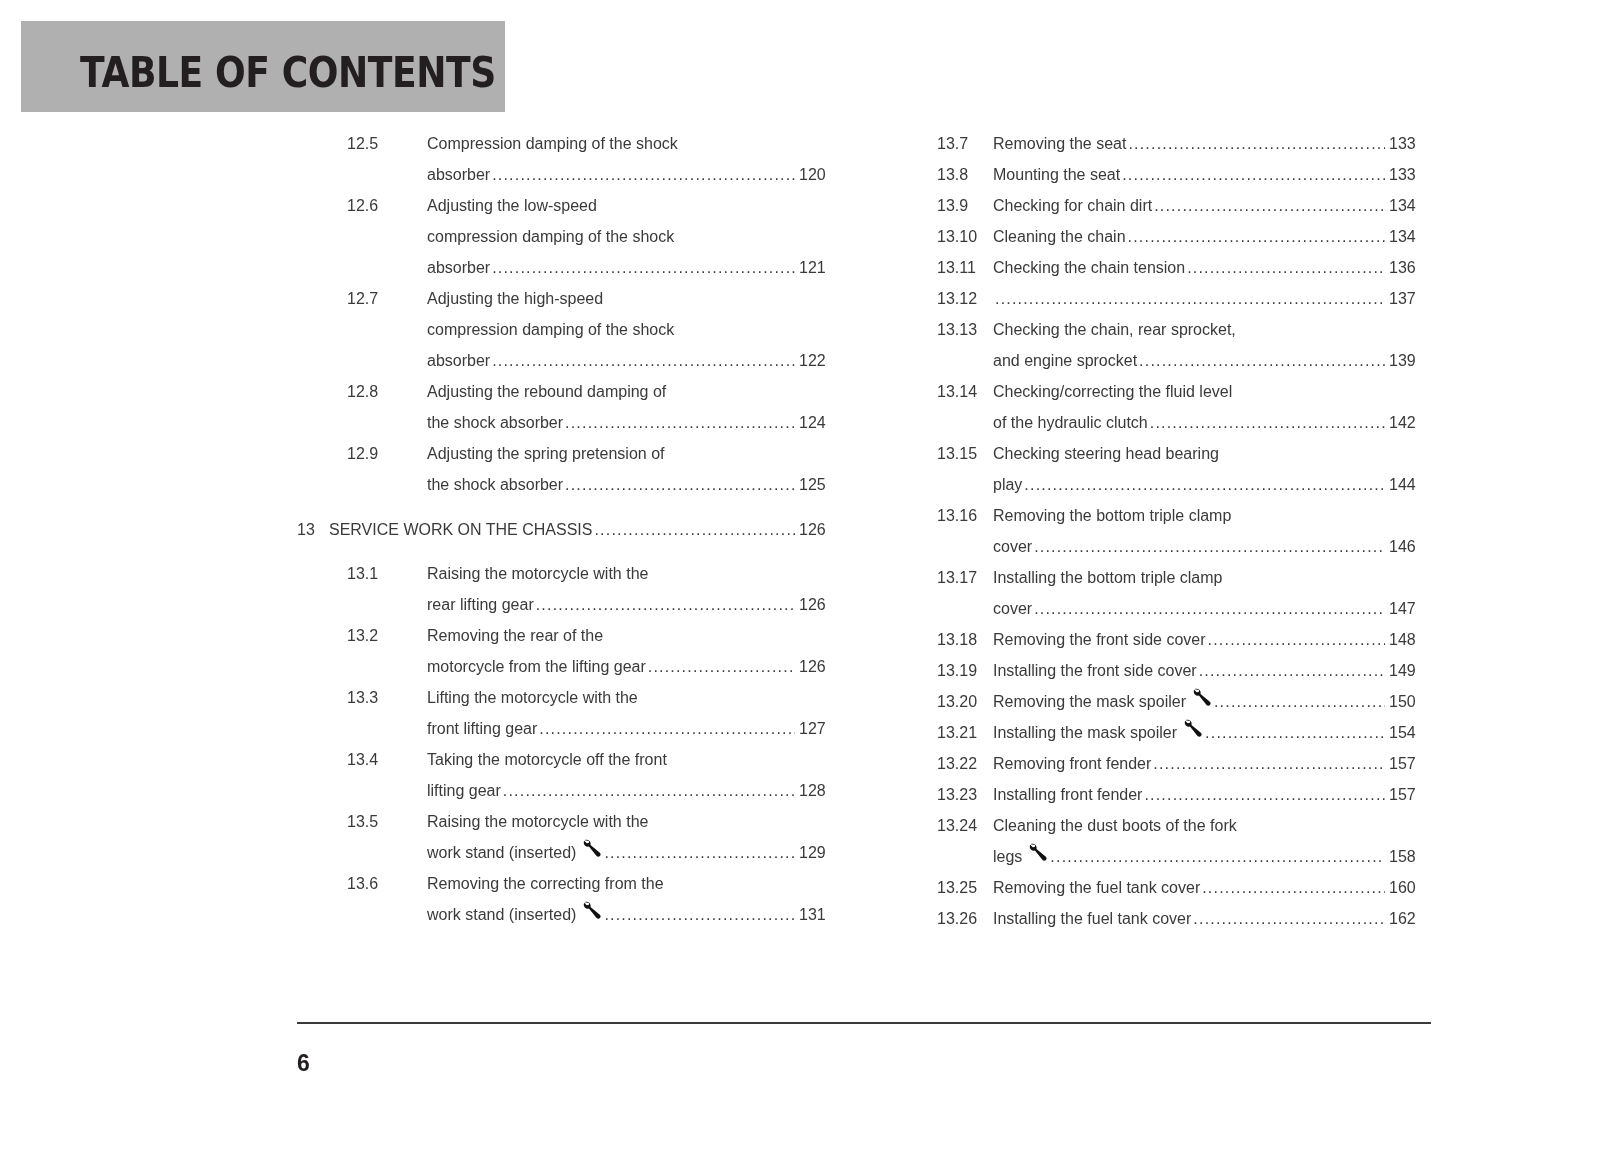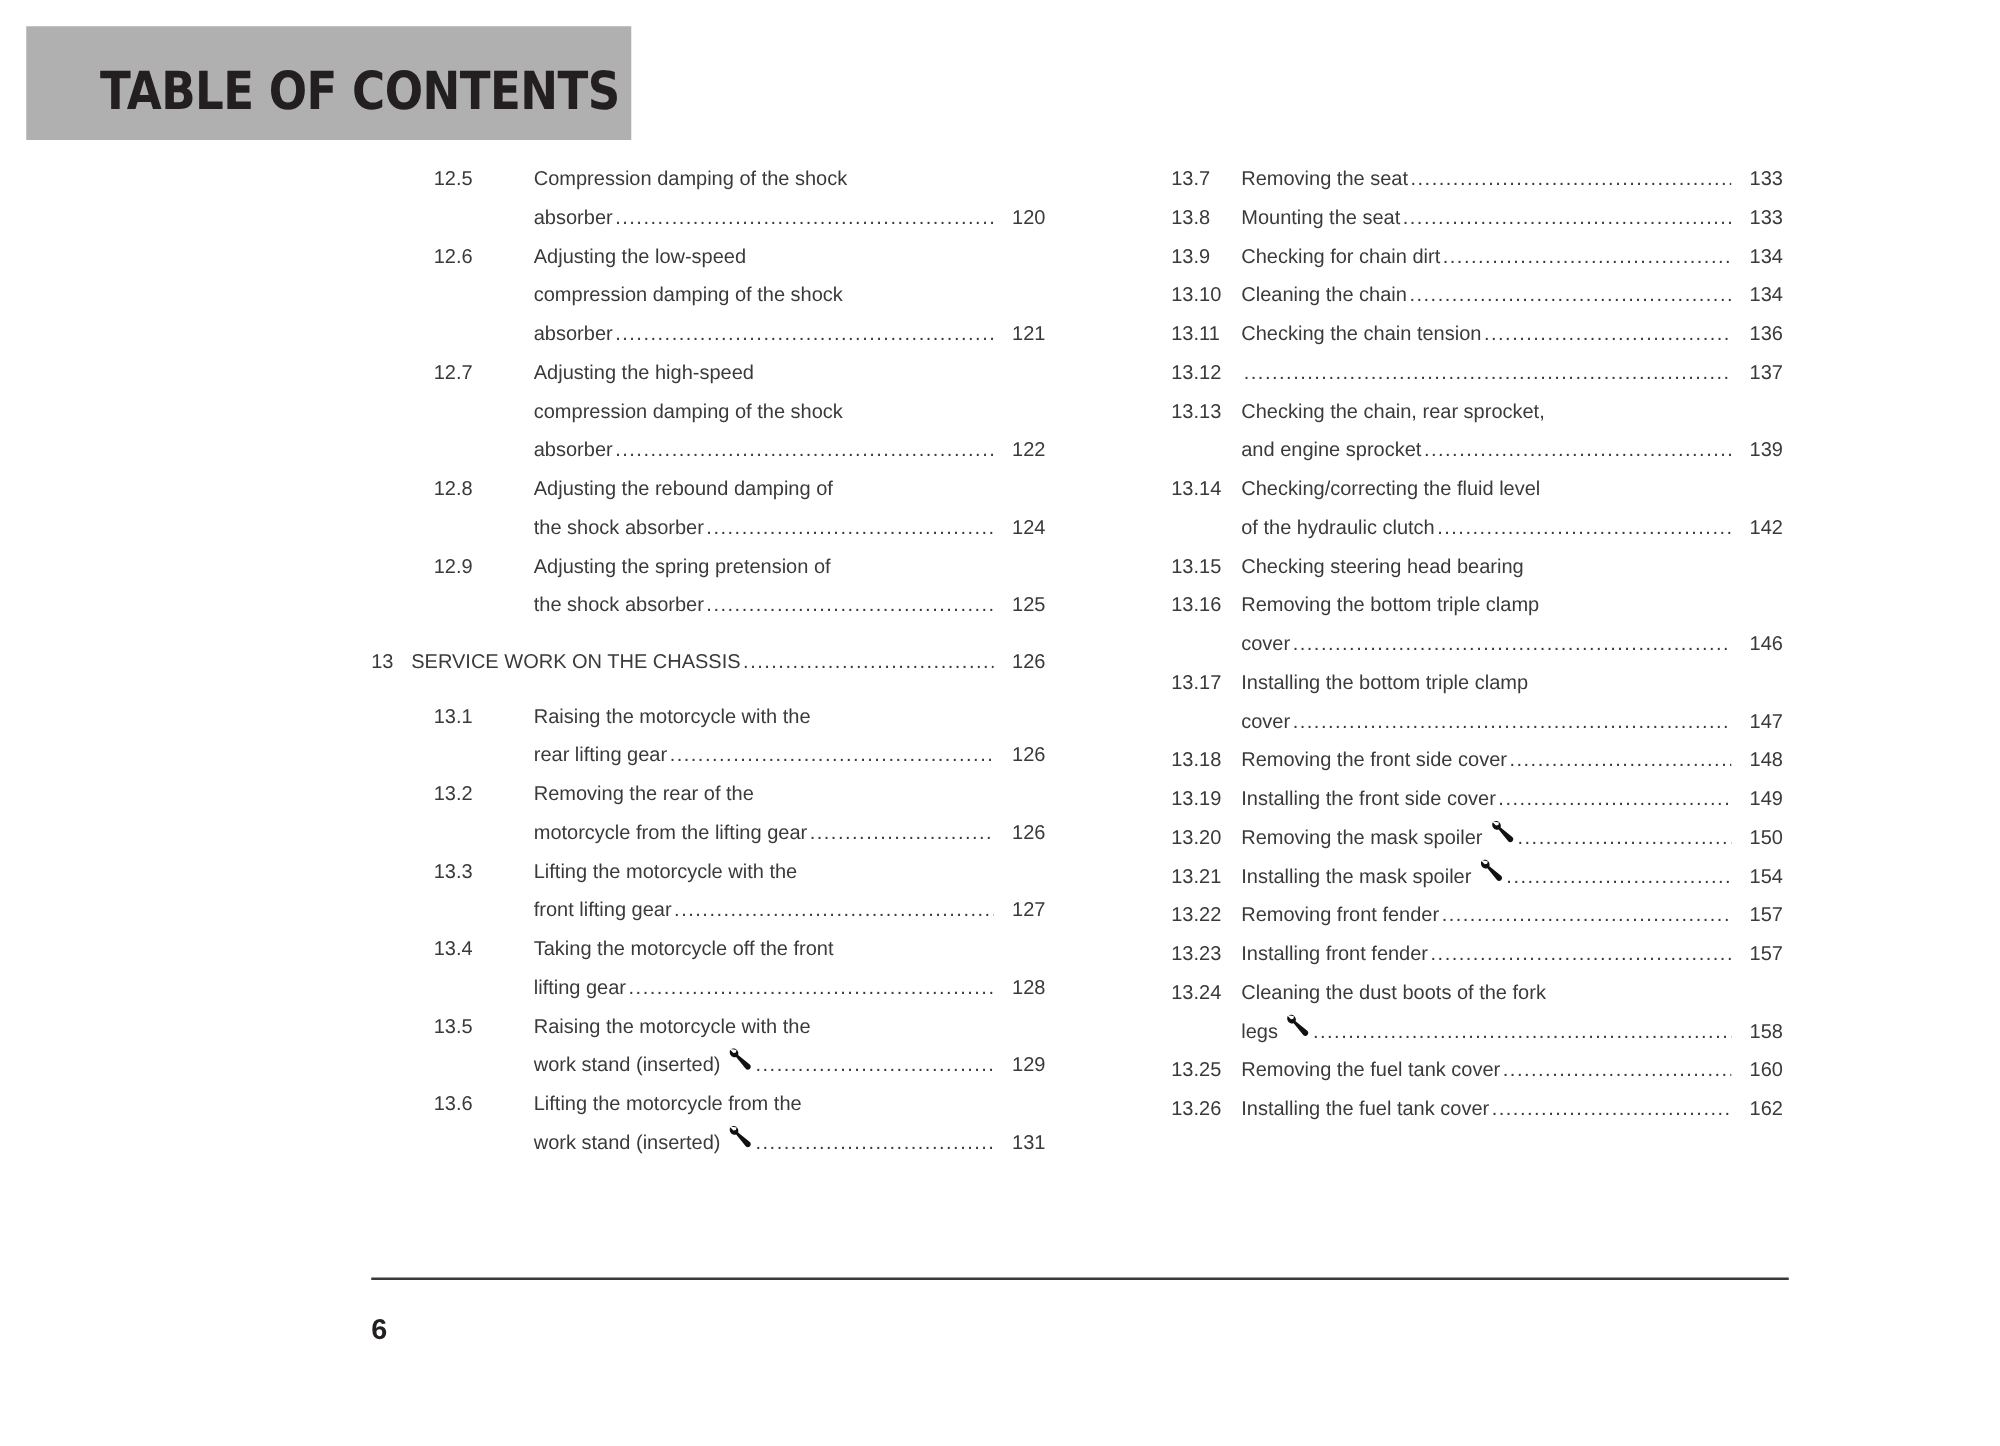--- a/index.html
+++ b/index.html
@@ -28,21 +28,21 @@
   .entry .body { display: block; }
   .entry .line { display: flex; align-items: baseline; white-space: nowrap; }
   .entry .line .t { flex: 0 0 auto; }
   .entry .line .dots {
     flex: 1 1 auto; overflow: hidden; white-space: nowrap; margin: 0 4px 0 2px;
     letter-spacing: 1.2px; color: #3a3a3a;
   }
   .entry .line .dots::before {
     content: "..........................................................................................................................................";
   }
-  .entry .line .pg { flex: 0 0 auto; width: 48px; text-align: center; }
+  .entry .line .pg { flex: 0 0 auto; width: 48px; text-align: left; }
   .wrench { display: inline-block; width: 20px; height: 20px; vertical-align: -2px; margin-left: 6px; }
 
   .col-left .sub .num { left: 50px; }
   .col-left .sub .body { margin-left: 130px; }
   .col-left .chap .body { margin-left: 32px; }
   .col-right .sub .body { margin-left: 56px; }
 
   .chap { margin-top: 14px; margin-bottom: 13px; }
 
   .rule {
@@ -207,21 +207,21 @@
             </svg></span>
           <span class="dots"></span>
           <span class="pg">129</span>
         </div>
       </div>
     </div>
     <div class="entry sub">
       <span class="num">13.6</span>
       <div class="body">
         <div class="line">
-          <span class="t">Lifting the motorcycle from the</span>
+          <span class="t">Removing the correcting from the</span>
         </div>
         <div class="line">
           <span class="t">work stand (inserted)</span>
           <span class="wrench"><svg viewBox="0 0 24 24" width="20" height="20">
               <path fill="#111" d="M3.2 2.6c1.9-.9 4.3-.6 5.8.9 1.3 1.3 1.7 3.1 1.2 4.8l11.2 9.3c1.2 1 1.3 2.9.1 4-1.1 1.2-3 1.1-4-.1L8.3 10.3c-1.7.5-3.5.1-4.8-1.2C2 7.6 1.7 5.2 2.6 3.3l3.1 3.1 2.4-.5.5-2.4z"></path>
             </svg></span>
           <span class="dots"></span>
           <span class="pg">131</span>
         </div>
       </div>
@@ -312,20 +312,25 @@
           <span class="pg">142</span>
         </div>
       </div>
     </div>
     <div class="entry sub">
       <span class="num">13.15</span>
       <div class="body">
         <div class="line">
           <span class="t">Checking steering head bearing</span>
         </div>
+        <div class="line">
+          <span class="t">play</span>
+          <span class="dots"></span>
+          <span class="pg">144</span>
+        </div>
       </div>
     </div>
     <div class="entry sub">
       <span class="num">13.16</span>
       <div class="body">
         <div class="line">
           <span class="t">Removing the bottom triple clamp</span>
         </div>
         <div class="line">
           <span class="t">cover</span>

